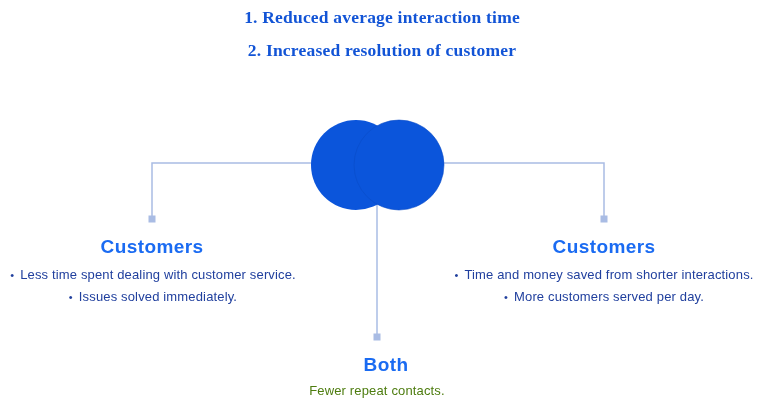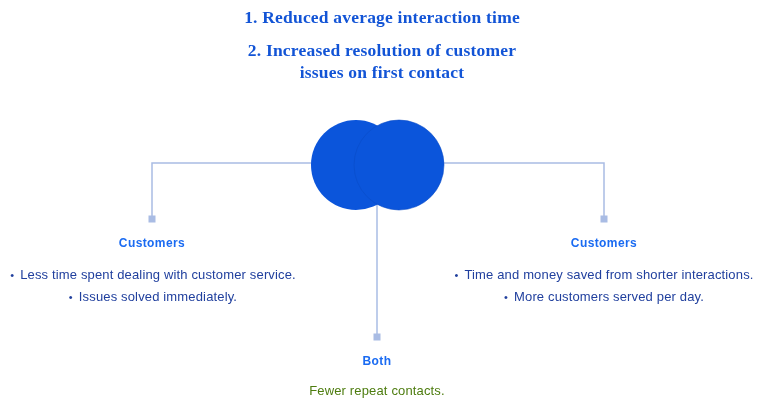--- a/index.html
+++ b/index.html
@@ -35,28 +35,28 @@
     font-size: 17.5px;
     color: #1254d6;
     letter-spacing: 0.2px;
     line-height: 22px;
   }
   .diagram-svg { position: absolute; top: 0; left: 0; }
   .section-label {
     position: absolute;
     transform: translateX(-50%);
     font-weight: bold;
-    font-size: 12px;
+    font-size: 19px;
     color: #1a6bf2;
     letter-spacing: 0.4px;
     white-space: nowrap;
   }
   .label-customers { left: 152px; top: 236px; }
   .label-business  { left: 604px; top: 236px; }
-  .label-both      { left: 377px; top: 354px; }
+  .label-both      { left: 386px; top: 354px; }
   .bullets {
     position: absolute;
     transform: translateX(-50%);
     width: 330px;
     text-align: center;
     font-size: 13px;
     color: #21409e;
     line-height: 22px;
     letter-spacing: 0.15px;
   }
@@ -76,21 +76,20 @@
 </style>
 </head>
 <body>
 
 <div class="canvas">
 
   <div class="title-line l1">1. Reduced average interaction time</div>
 
   <div class="title-block2">
     <div>2. Increased resolution of customer</div>
-    <div>issues on first contact</div>
   </div>
 
   <svg class="diagram-svg" width="764" height="403" viewBox="0 0 764 403">
 
     <polyline points="318,163 152,163 152,216" fill="none" stroke="#a9bce4" stroke-width="1.5"></polyline>
     <polyline points="438,163 604,163 604,216" fill="none" stroke="#a9bce4" stroke-width="1.5"></polyline>
     <line x1="377" y1="203" x2="377" y2="334" stroke="#a9bce4" stroke-width="1.5"></line>
 
     <rect x="148.5" y="215.5" width="7" height="7" fill="#a9bce4"></rect>
     <rect x="600.5" y="215.5" width="7" height="7" fill="#a9bce4"></rect>

